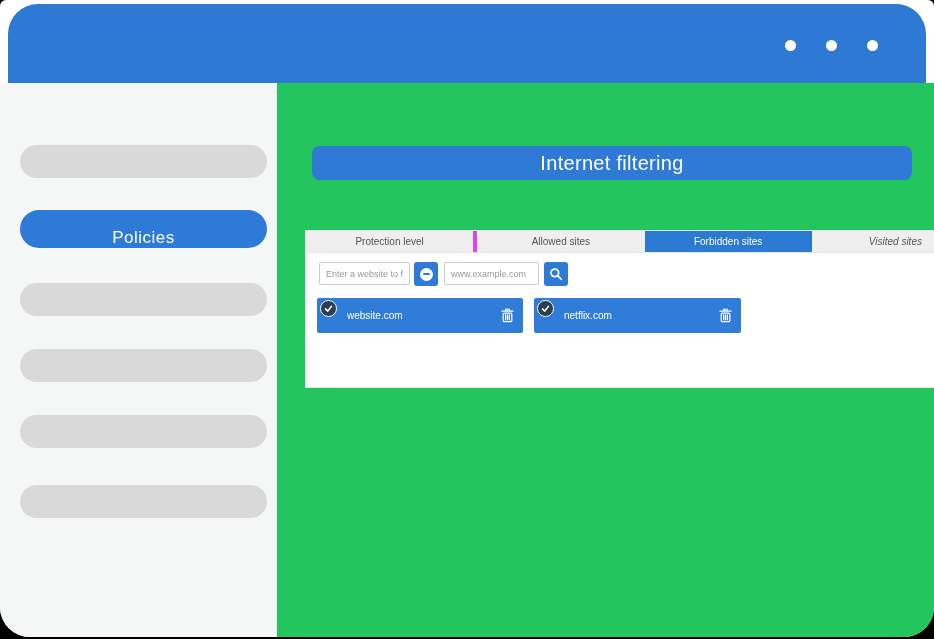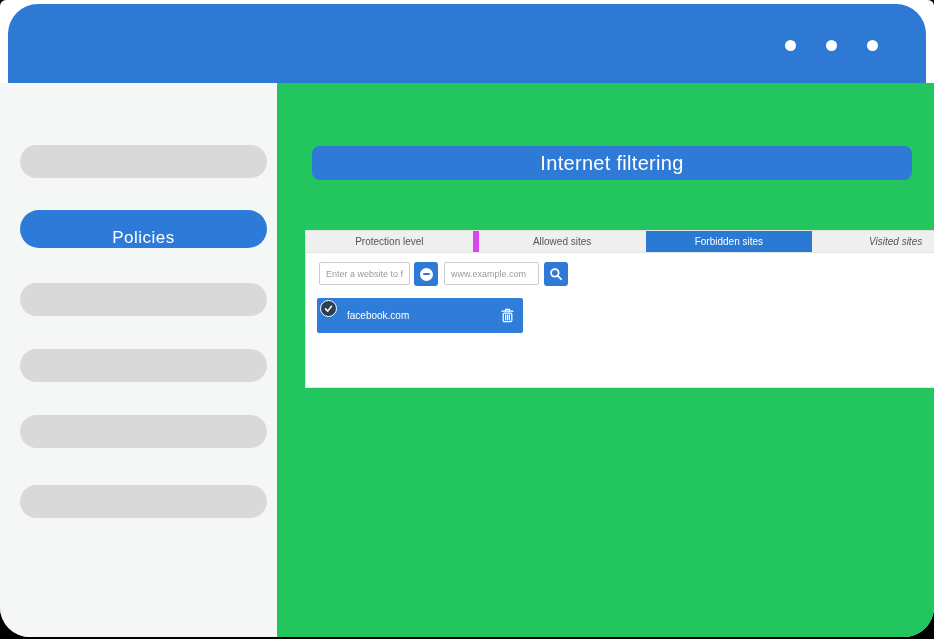--- a/index.html
+++ b/index.html
@@ -100,21 +100,21 @@
     background: #efeff0;
     border-bottom: 1px solid #e6e6e6;
   }
   .tab {
     flex: 1;
     font-size: 10px;
     color: #555555;
     display: flex;
     align-items: center;
     justify-content: center;
-    border-left: 6px solid #d946ef;
+    border-left: 4px solid #d946ef;
     cursor: default;
     white-space: nowrap;
   }
   .tab:first-child { border-left: none; }
   .tab.tab-active {
     background: #2a79d2;
     color: #ffffff;
     border-left: none;
   }
   .tab.tab-active + .tab { border-left: none; font-style: italic; }
@@ -254,30 +254,48 @@
           <line x1="15.5" y1="15.5" x2="21" y2="21"></line>
         </svg>
       </button>
 
       <div class="chip chip-0">
         <span class="badge">
           <svg width="9" height="9" viewBox="0 0 24 24" fill="none" stroke="#ffffff" stroke-width="4" stroke-linecap="round" stroke-linejoin="round">
               <polyline points="4,13 10,19 20,6"></polyline>
             </svg>
         </span>
-        <span class="site-name">facebook.com</span>
+        <span class="site-name">website.com</span>
         <span class="trash">
           <svg width="15" height="16" viewBox="0 0 24 26" fill="none" stroke="#ffffff" stroke-width="2" stroke-linecap="round">
             <path d="M3 6 H21"></path>
             <path d="M9 6 V3 H15 V6"></path>
             <rect x="5" y="9" width="14" height="14" rx="2"></rect>
             <line x1="9" y1="12" x2="9" y2="20"></line>
             <line x1="12" y1="12" x2="12" y2="20"></line>
             <line x1="15" y1="12" x2="15" y2="20"></line>
           </svg>
         </span>
       </div>
 
+      <div class="chip chip-1">
+        <span class="badge">
+          <svg width="9" height="9" viewBox="0 0 24 24" fill="none" stroke="#ffffff" stroke-width="4" stroke-linecap="round" stroke-linejoin="round">
+              <polyline points="4,13 10,19 20,6"></polyline>
+            </svg>
+        </span>
+        <span class="site-name">netflix.com</span>
+        <span class="trash">
+          <svg width="15" height="16" viewBox="0 0 24 26" fill="none" stroke="#ffffff" stroke-width="2" stroke-linecap="round">
+            <path d="M3 6 H21"></path>
+            <path d="M9 6 V3 H15 V6"></path>
+            <rect x="5" y="9" width="14" height="14" rx="2"></rect>
+            <line x1="9" y1="12" x2="9" y2="20"></line>
+            <line x1="12" y1="12" x2="12" y2="20"></line>
+            <line x1="15" y1="12" x2="15" y2="20"></line>
+          </svg>
+        </span>
+      </div>
 
 
     </div>
   </div>
 </div>
 
 </body></html>

